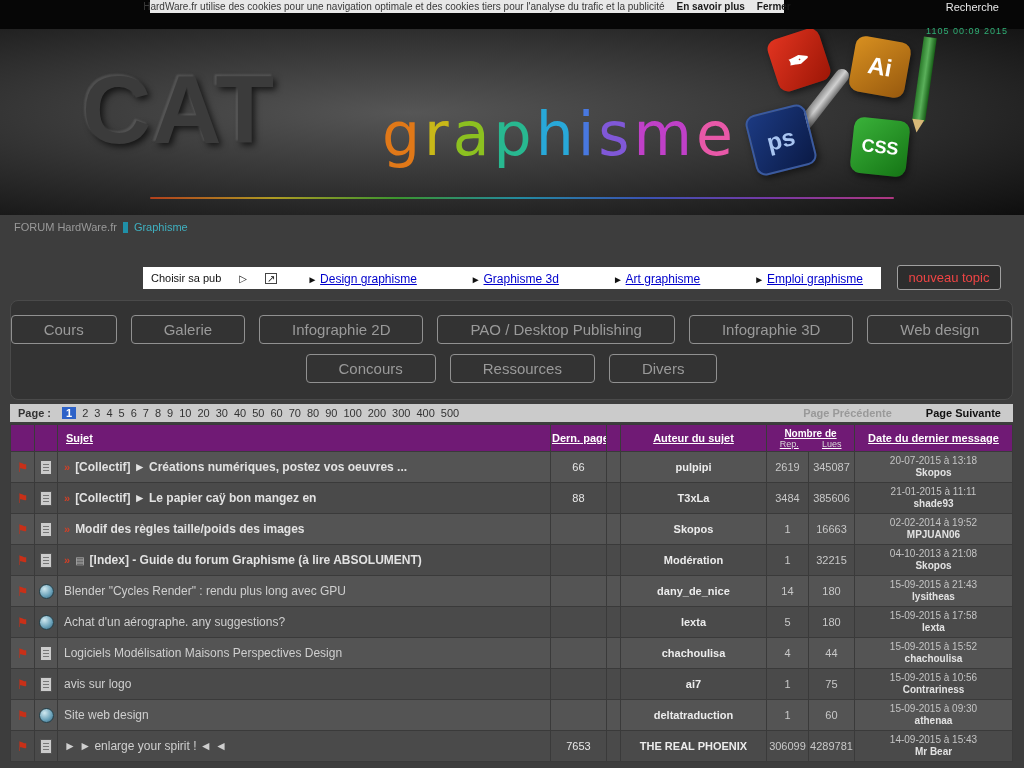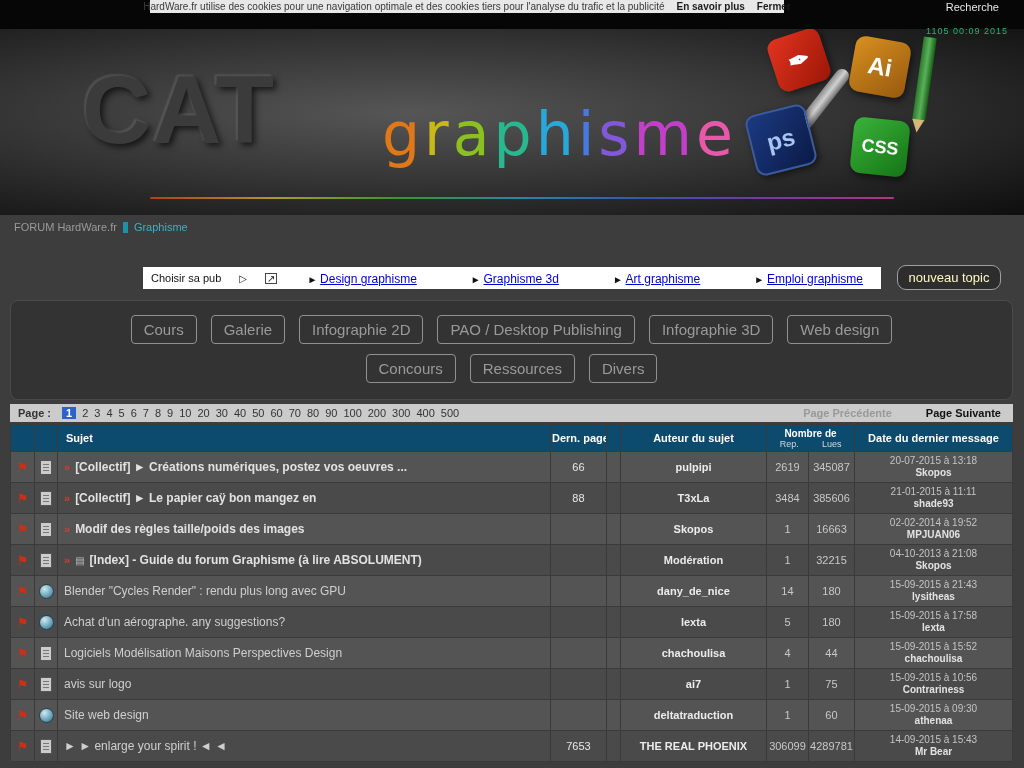--- a/index.html
+++ b/index.html
@@ -55,53 +55,53 @@
   }
   #ad-label{font-size:11px;color:#111;display:flex;align-items:center;gap:18px;margin-right:30px;}
   .ad-play{font-size:10px;color:#111;}
   .ad-ext{font-size:10px;color:#111;border:1px solid #444;line-height:9px;padding:0 1px;}
   .ad-link{font-size:12px;margin-right:54px;text-decoration:none;cursor:pointer;}
   .ad-arrow{color:#111;font-size:10px;}
   .ad-link-text{color:#0000cc;text-decoration:underline;}
   .strip-end{margin-left:auto;background:#555;color:#eee;font-size:10px;width:15px;height:15px;display:flex;align-items:center;justify-content:center;cursor:pointer;}
   #new-topic{
     position:absolute;left:897px;top:265px;width:104px;height:25px;
-    background:#2d2d2d;border:1px solid #a0a0a0;border-radius:9px;color:#fef9c3;font-size:13px;
+    background:#2d2d2d;border:1px solid #a0a0a0;border-radius:3px;color:#ef4444;font-size:13px;
     font-family:inherit;cursor:pointer;
   }
   
   #cat-panel{
     position:absolute;left:10px;top:300px;width:1003px;height:100px;box-sizing:border-box;
     background:#333333;border:1px solid #4a4a4a;border-radius:8px;
   }
   .cat-row{display:flex;justify-content:center;gap:14px;}
   .cat-row1{margin-top:14px;}
   .cat-row2{margin-top:10px;}
   .cat-btn{
     background:#333333;border:1px solid #919191;border-radius:4px;color:#9a9a9a;
-    font-size:15px;padding:5px 12px;font-family:inherit;cursor:pointer;white-space:nowrap;
+    font-size:15px;padding:5px 32px;font-family:inherit;cursor:pointer;white-space:nowrap;
   }
   
   #pagination{
     position:absolute;left:10px;top:404px;width:1003px;height:18px;background:#cbcbcb;
     display:flex;align-items:center;padding:0 8px;box-sizing:border-box;font-size:11px;color:#333;
   }
   #pg-label{font-weight:bold;margin-right:8px;}
   .page-num{margin:0 3px;cursor:pointer;}
   .page-num.current{background:#2d62c8;color:#fff;padding:0 4px;font-weight:bold;}
   #pg-right{margin-left:auto;display:flex;gap:34px;margin-right:4px;}
   .pg-prev{color:#999;font-weight:bold;}
   .pg-next{color:#111;font-weight:bold;cursor:pointer;}
   
   #forum-table{
     position:absolute;left:10px;top:424px;width:1003px;
     border-collapse:collapse;table-layout:fixed;font-size:12px;
   }
   #forum-table th,#forum-table td{border:1px solid #3a3a3a;box-sizing:border-box;overflow:hidden;white-space:nowrap;}
-  #forum-table thead th{background:#0c4a6e;color:#fff;font-size:11px;height:27px;font-weight:bold;text-align:center;}
+  #forum-table thead th{background:#701a75;color:#fff;font-size:11px;height:27px;font-weight:bold;text-align:center;text-decoration:underline;}
   th.c-subject{text-align:left !important;padding-left:8px;}
   .c-nombre .nb-top{font-size:10px;line-height:11px;}
   .c-nombre .sub{display:flex;font-size:9px;color:#d8d8d8;font-weight:normal;line-height:10px;}
   .c-nombre .sub span{flex:1;}
   #forum-table tbody td{height:31px;color:#c8c8c8;}
   tr.row:nth-child(odd) td{background:#545454;}
   tr.row:nth-child(even) td{background:#4a4a4a;}
   td.col-flag,td.col-type,td.col-dern,td.col-author,td.col-rep,td.col-lues,td.col-date{text-align:center;}
   td.col-subject{padding-left:6px;}
   .subject-link{color:#cfcfcf;text-decoration:none;cursor:pointer;}

